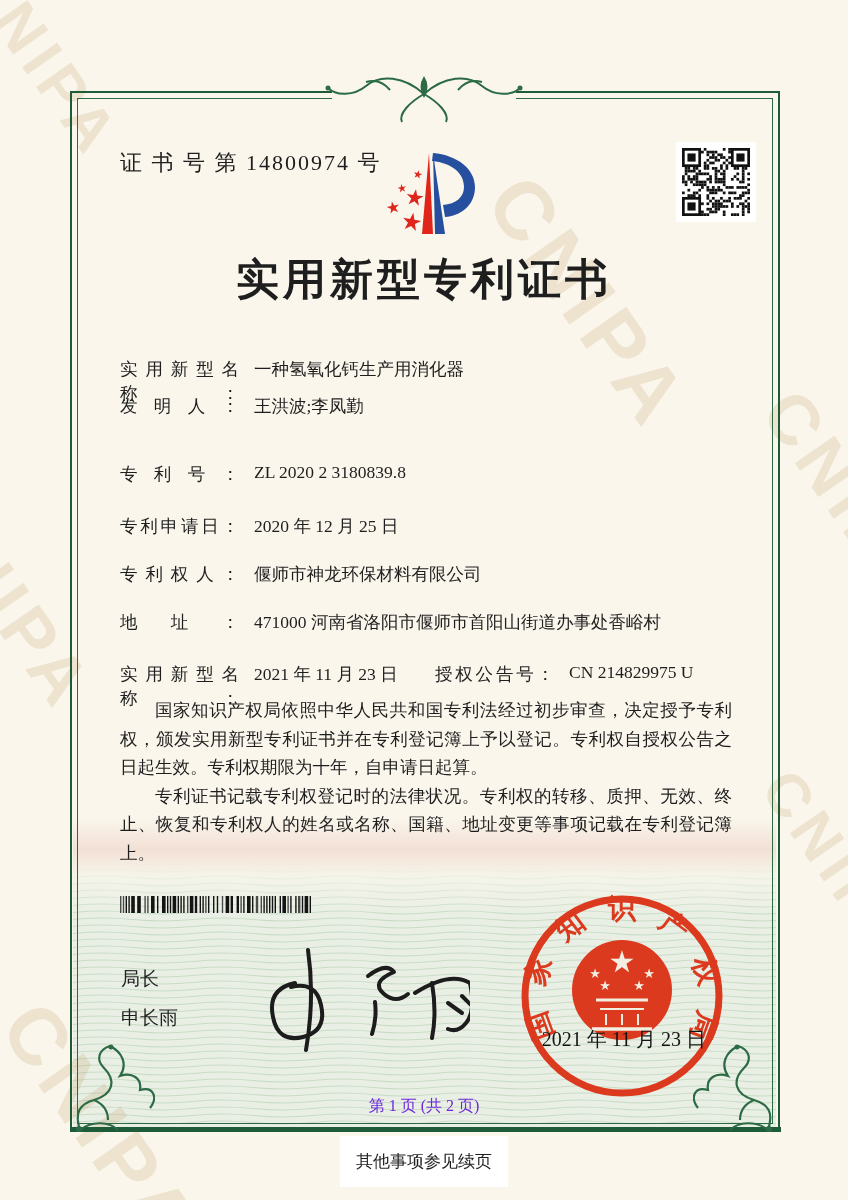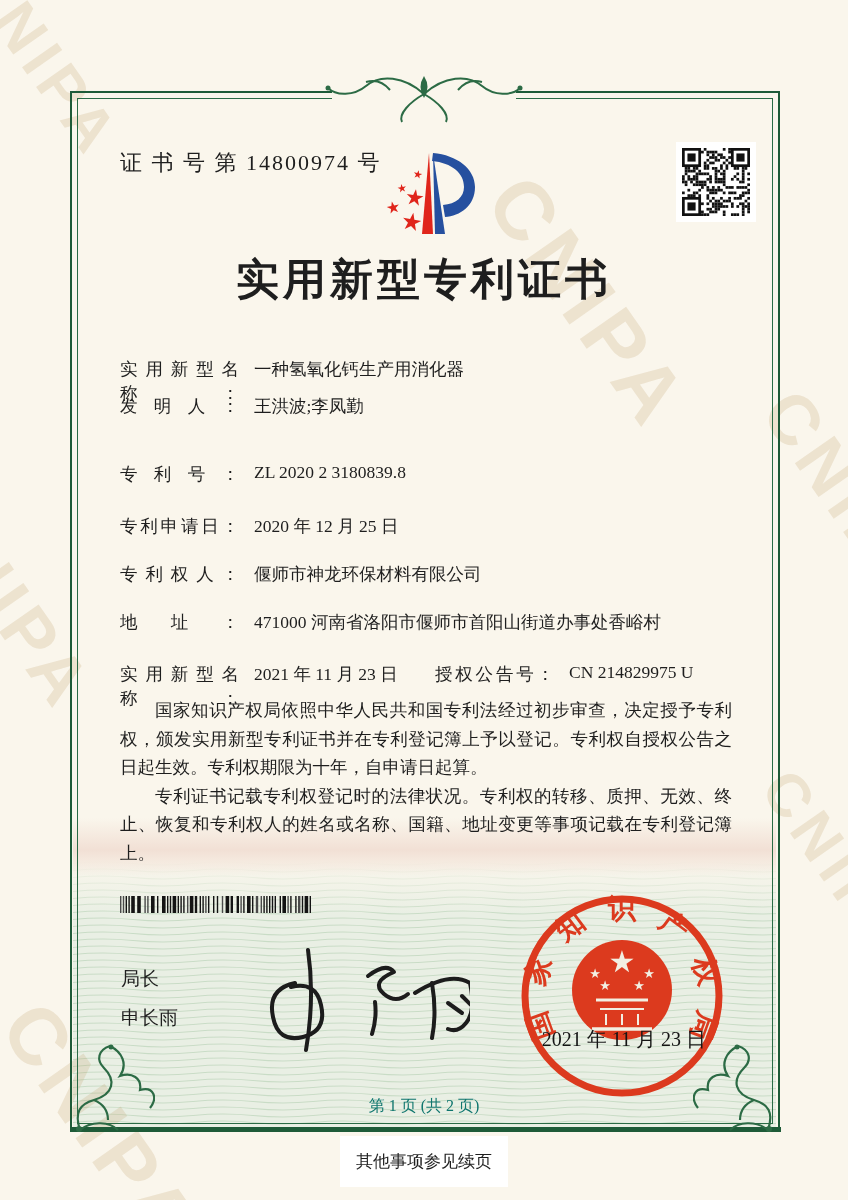--- a/index.html
+++ b/index.html
@@ -26,21 +26,21 @@
          letter-spacing:4px;z-index:3;}
   .row{position:absolute;left:120px;width:616px;display:flex;font-size:17.5px;z-index:3;}
   .lbl{width:119px;flex:none;text-align:justify;text-align-last:justify;text-justify:inter-character;}
   .val{margin-left:15px;white-space:nowrap;}
   .pair2{position:absolute;left:315px;top:0;display:flex;}
   .body-text{left:120px;top:696px;width:612px;font-size:17.5px;line-height:28.5px;
              text-align:justify;z-index:3;}
   .body-text p{margin:0;text-indent:2em;}
   .sig-title{left:121px;top:966px;font-size:19px;z-index:3;}
   .sig-name{left:121px;top:1005px;font-size:19px;z-index:3;}
-  .page-num{left:0;top:1096px;width:100%;text-align:center;font-size:16px;z-index:5;color:#0f766e;}
+  .page-num{left:0;top:1096px;width:100%;text-align:center;font-size:16px;z-index:5;color:#6d28d9;}
   .foot-note{left:50%;top:1136px;transform:translateX(-50%);background:#ffffff;
              padding:14px 16px;font-size:17px;z-index:5;white-space:nowrap;}
   svg{display:block;}
 </style>
 </head>
 <body>
 
 <div class="wm" style="left:42px;top:58px;font-size:62px;">CNIPA</div>
 <div class="wm" style="left:588px;top:302px;font-size:82px;">CNIPA</div>
 <div class="wm" style="left:6px;top:600px;font-size:70px;">CNIPA</div>

